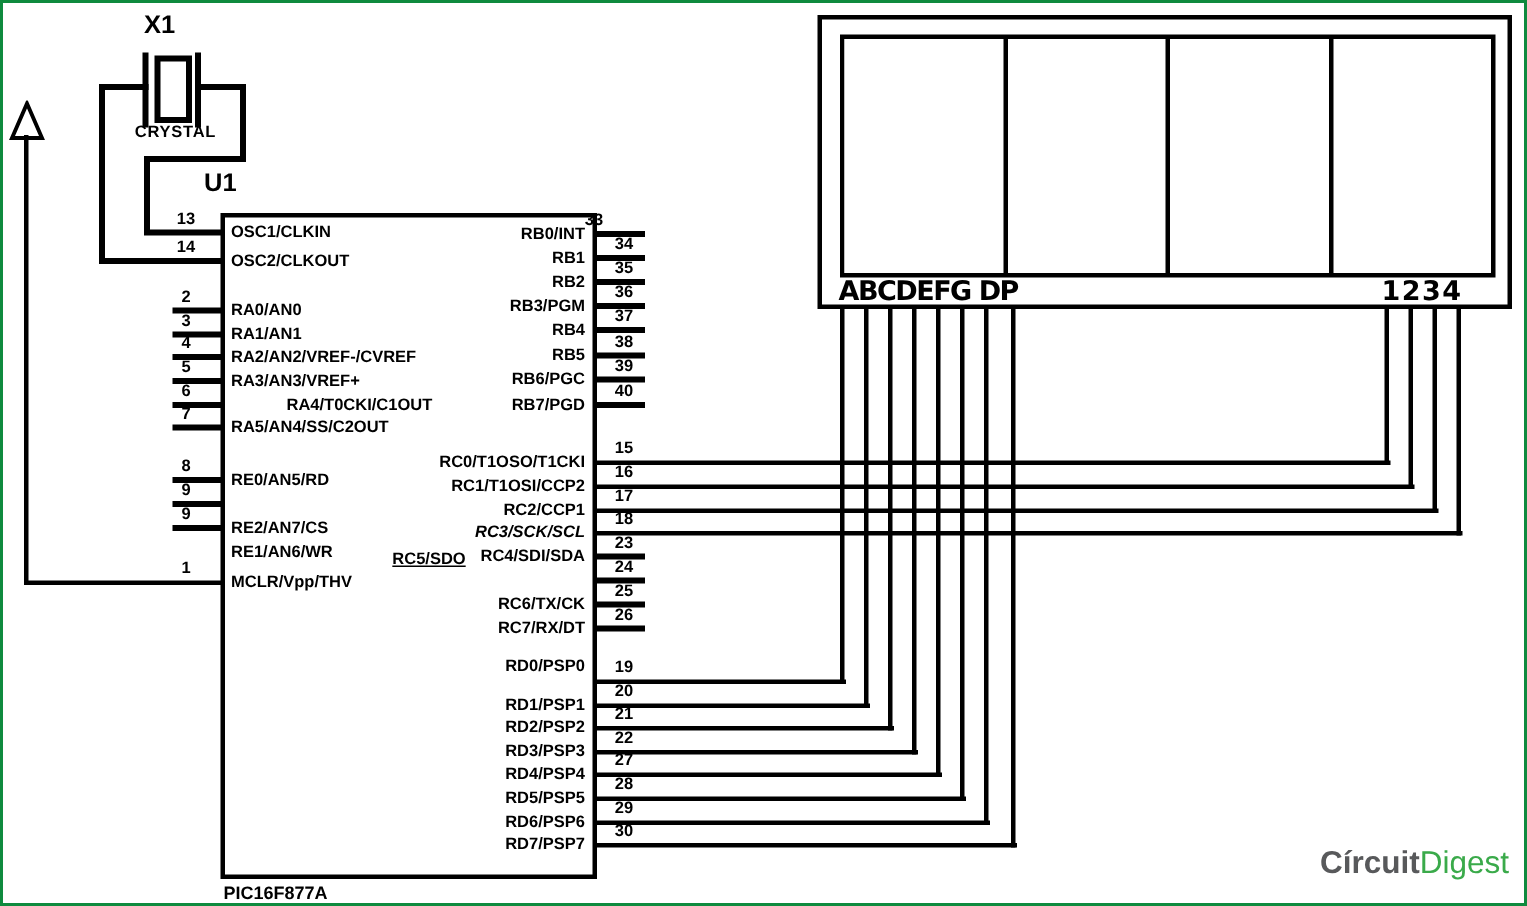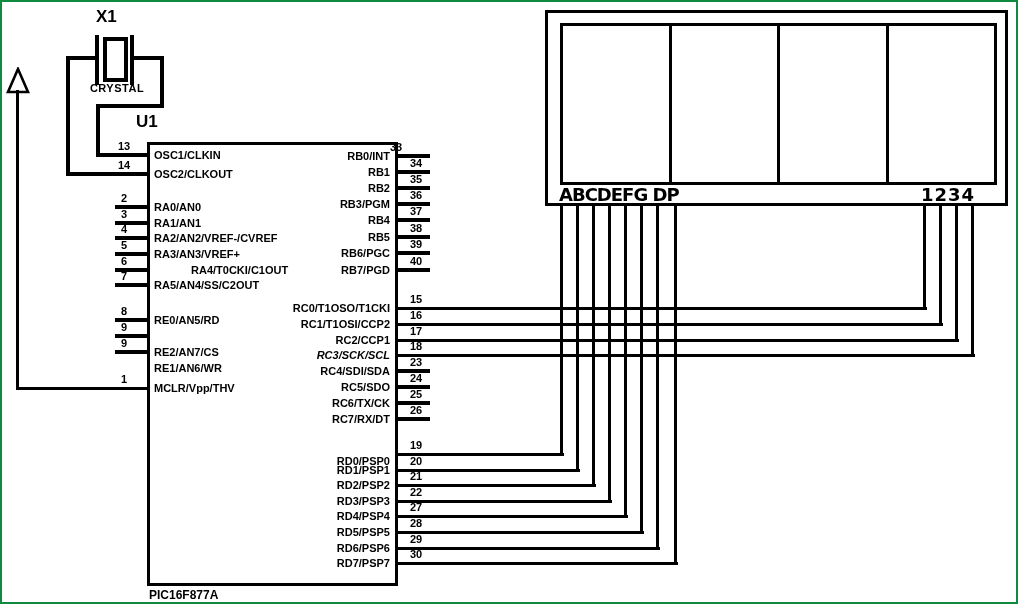--- a/index.html
+++ b/index.html
@@ -59,20 +59,23 @@
   <div class="disp-outer"></div>
   <div class="disp-inner">
     <div class="digit-cell"></div>
     <div class="digit-cell"></div>
     <div class="digit-cell"></div>
     <div class="digit-cell"></div>
   </div>
   <div class="seg-labels">ABCDEFG DP</div>
   <div class="digit-labels">1234</div>
 
+  <div class="logo">
+    <span class="circuit" style="color: rgb(88, 89, 91);">Círcuit</span><span class="digest" style="color: rgb(58, 170, 74);">Digest</span>
+  </div>
 
   <div id="gen">
       <div class="wire" style="left: 64px; top: 54px; width: 33px; height: 4px;"></div>
       <div class="wire" style="left: 64px; top: 54px; width: 4px; height: 120px;"></div>
       <div class="wire" style="left: 64px; top: 170px; width: 82px; height: 4px;"></div>
       <div class="wire" style="left: 129px; top: 54px; width: 33px; height: 4px;"></div>
       <div class="wire" style="left: 158px; top: 54px; width: 4px; height: 52px;"></div>
       <div class="wire" style="left: 94px; top: 102px; width: 68px; height: 4px;"></div>
       <div class="wire" style="left: 94px; top: 102px; width: 4px; height: 51px;"></div>
       <div class="wire" style="left: 94px; top: 151px; width: 52px; height: 4px;"></div>
@@ -149,31 +152,31 @@
       <div class="pin-label right" style="left: 180px; width: 208px; top: 331px; text-align: right;">RC2/CCP1</div>
       <div class="wire" style="left: 395px; top: 352px; width: 578px; height: 3px;"></div>
       <div class="wire" style="left: 969px; top: 203px; width: 3px; height: 152px;"></div>
       <div class="pin-num" style="left: 399px; top: 338px;">18</div>
       <div class="pin-label right" style="left: 180px; width: 208px; top: 346px;  font-style: italic;">RC3/SCK/SCL</div>
       <div class="wire" style="left: 395px; top: 367px; width: 33px; height: 4px;"></div>
       <div class="pin-num" style="left: 399px; top: 354px;">23</div>
       <div class="pin-label right" style="left: 180px; width: 208px; top: 362px; text-align: right;">RC4/SDI/SDA</div>
       <div class="wire" style="left: 395px; top: 383px; width: 33px; height: 4px;"></div>
       <div class="pin-num" style="left: 399px; top: 370px;">24</div>
-      <div class="pin-label right" style="left: 180px; width: 208px; top: 378px; text-align: right;">RC5/SDO</div>
+      <div class="pin-label right" style="left: 180px; width: 208px; top: 364px; text-align: center; text-decoration: underline;">RC5/SDO</div>
       <div class="wire" style="left: 395px; top: 399px; width: 33px; height: 4px;"></div>
       <div class="pin-num" style="left: 399px; top: 386px;">25</div>
       <div class="pin-label right" style="left: 180px; width: 208px; top: 394px; text-align: right;">RC6/TX/CK</div>
       <div class="wire" style="left: 395px; top: 415px; width: 33px; height: 4px;"></div>
       <div class="pin-num" style="left: 399px; top: 402px;">26</div>
       <div class="pin-label right" style="left: 180px; width: 208px; top: 410px; text-align: right;">RC7/RX/DT</div>
       <div class="wire" style="left: 395px; top: 451px; width: 167px; height: 3px;"></div>
       <div class="wire" style="left: 558px; top: 203px; width: 3px; height: 251px;"></div>
       <div class="pin-num" style="left: 399px; top: 437px;">19</div>
-      <div class="pin-label right" style="left: 180px; width: 208px; top: 452px; text-align: right;">RD0/PSP0</div>
+      <div class="pin-label right" style="left: 180px; width: 208px; top: 435px; text-align: right;">RD0/PSP0</div>
       <div class="wire" style="left: 395px; top: 467px; width: 183px; height: 3px;"></div>
       <div class="wire" style="left: 574px; top: 203px; width: 3px; height: 267px;"></div>
       <div class="pin-num" style="left: 399px; top: 453px;">20</div>
       <div class="pin-label right" style="left: 180px; width: 208px; top: 461px; text-align: right;">RD1/PSP1</div>
       <div class="wire" style="left: 395px; top: 482px; width: 199px; height: 3px;"></div>
       <div class="wire" style="left: 590px; top: 203px; width: 3px; height: 282px;"></div>
       <div class="pin-num" style="left: 399px; top: 468px;">21</div>
       <div class="pin-label right" style="left: 180px; width: 208px; top: 476px; text-align: right;">RD2/PSP2</div>
       <div class="wire" style="left: 395px; top: 498px; width: 215px; height: 3px;"></div>
       <div class="wire" style="left: 606px; top: 203px; width: 3px; height: 298px;"></div>

